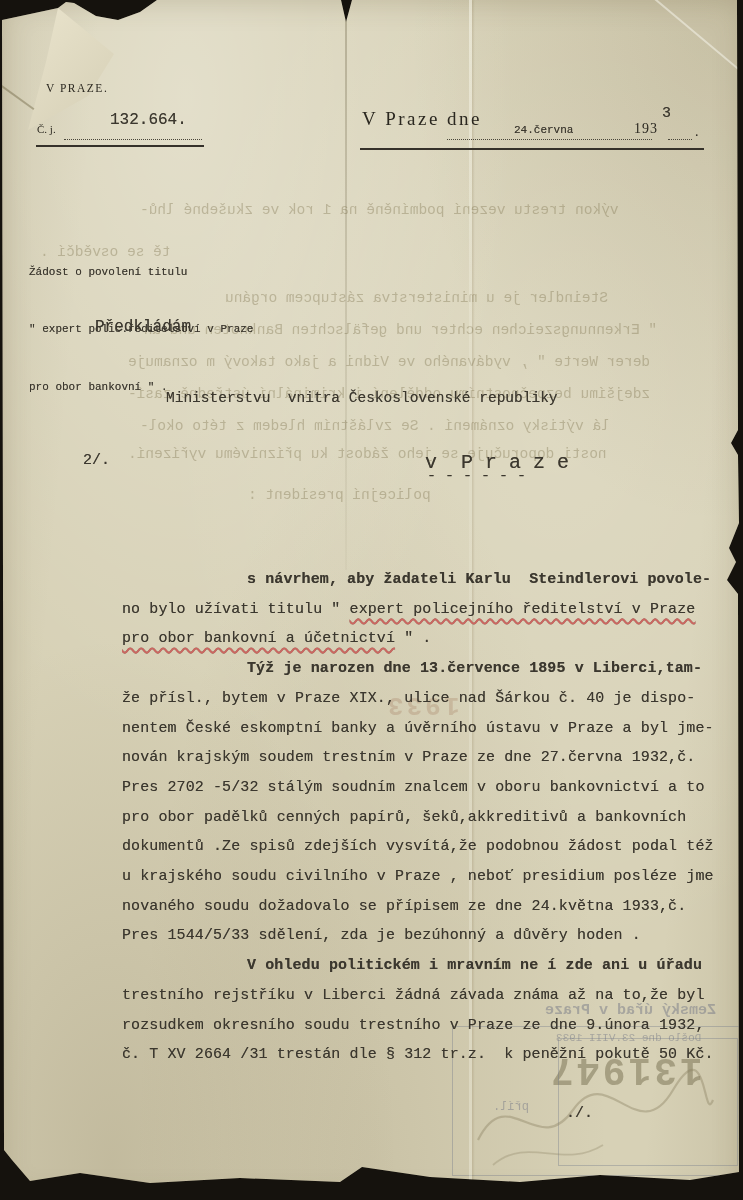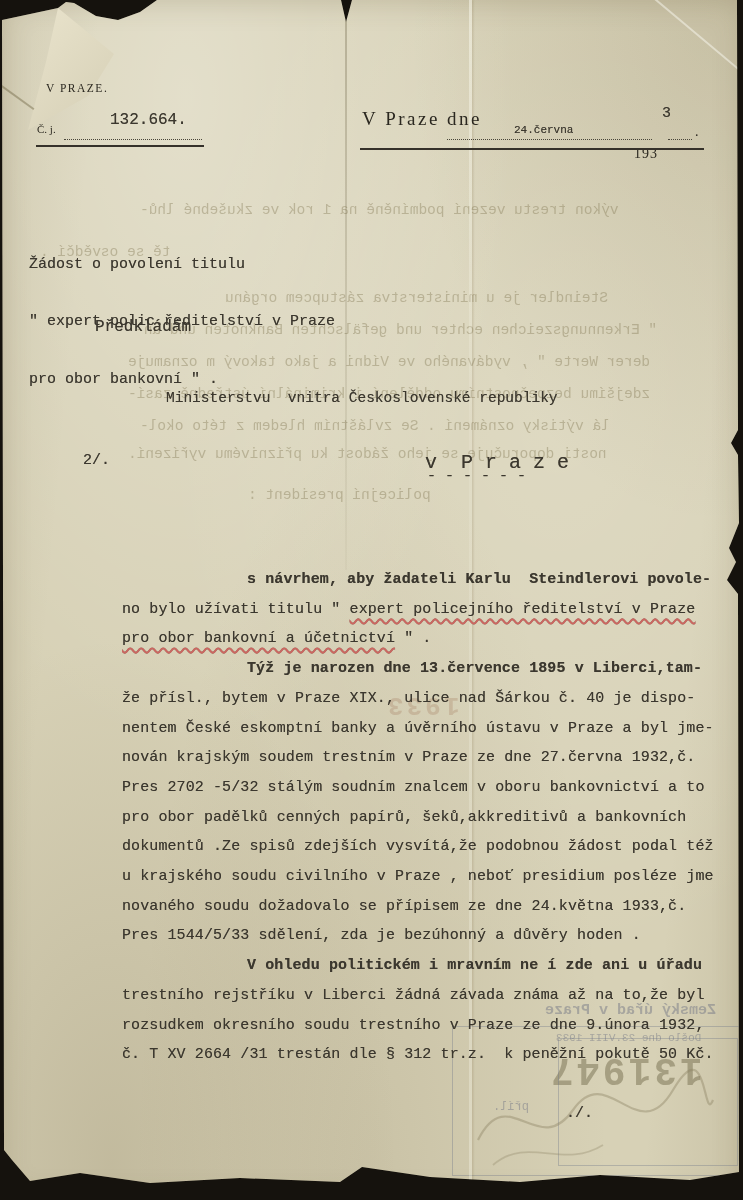--- a/index.html
+++ b/index.html
@@ -77,27 +77,27 @@
     <div class="abs printed" style="left:46px;top:82px;width:182px;text-align:left;font-size:11.5px;letter-spacing:1.5px;">V PRAZE.</div>
 
     <div class="abs typed" style="left:110px;top:111px;font-size:16px;">132.664.</div>
     <div class="abs printed" style="left:37px;top:123px;font-size:11px;">Č. j.</div>
     <div class="dotted" style="left:64px;top:139px;width:138px;"></div>
     <div class="solid" style="left:36px;top:145px;width:168px;"></div>
 
     <div class="abs printed" style="left:362px;top:108px;font-size:19px;letter-spacing:2.5px;">V Praze dne</div>
     <div class="abs typed" style="left:514px;top:92px;font-size:11px;margin-top:32px;">24.června</div>
     <div class="dotted" style="left:447px;top:139px;width:205px;"></div>
-    <div class="abs printed" style="left:634px;top:121px;font-size:14px;letter-spacing:1px;margin-top:25px;">193</div>
+    <div class="abs printed" style="left:634px;top:121px;font-size:14px;letter-spacing:1px;">193</div>
     <div class="abs typed" style="left:662px;top:105px;font-size:15px;">3</div>
     <div class="dotted" style="left:668px;top:139px;width:24px;"></div>
     <div class="abs printed" style="left:695px;top:124px;font-size:14px;">.</div>
     <div class="solid" style="left:360px;top:148px;width:344px;"></div>
 
-    <div class="abs typed" style="left:29px;top:216px;font-size:15px;line-height:19.3px;">
+    <div class="abs typed" style="left:29px;top:224px;font-size:11px;line-height:19.3px;">
       <div>Žádost o povolení titulu</div>
       <div>" expert polic.ředitelství v Praze</div>
       <div>pro obor bankovní " .</div>
     </div>
 
     <div class="abs typed" style="left:95px;top:318px;font-size:16px;">Předkládám</div>
     <div class="abs typed" style="left:166px;top:390px;font-size:14.5px;">Ministerstvu  vnitra Československé republiky</div>
 
     <div class="abs typed" style="left:83px;top:452px;font-size:15px;">2/.</div>
     <div class="abs typed" style="left:425px;top:451px;font-size:20px;">v  P r a z e</div>

